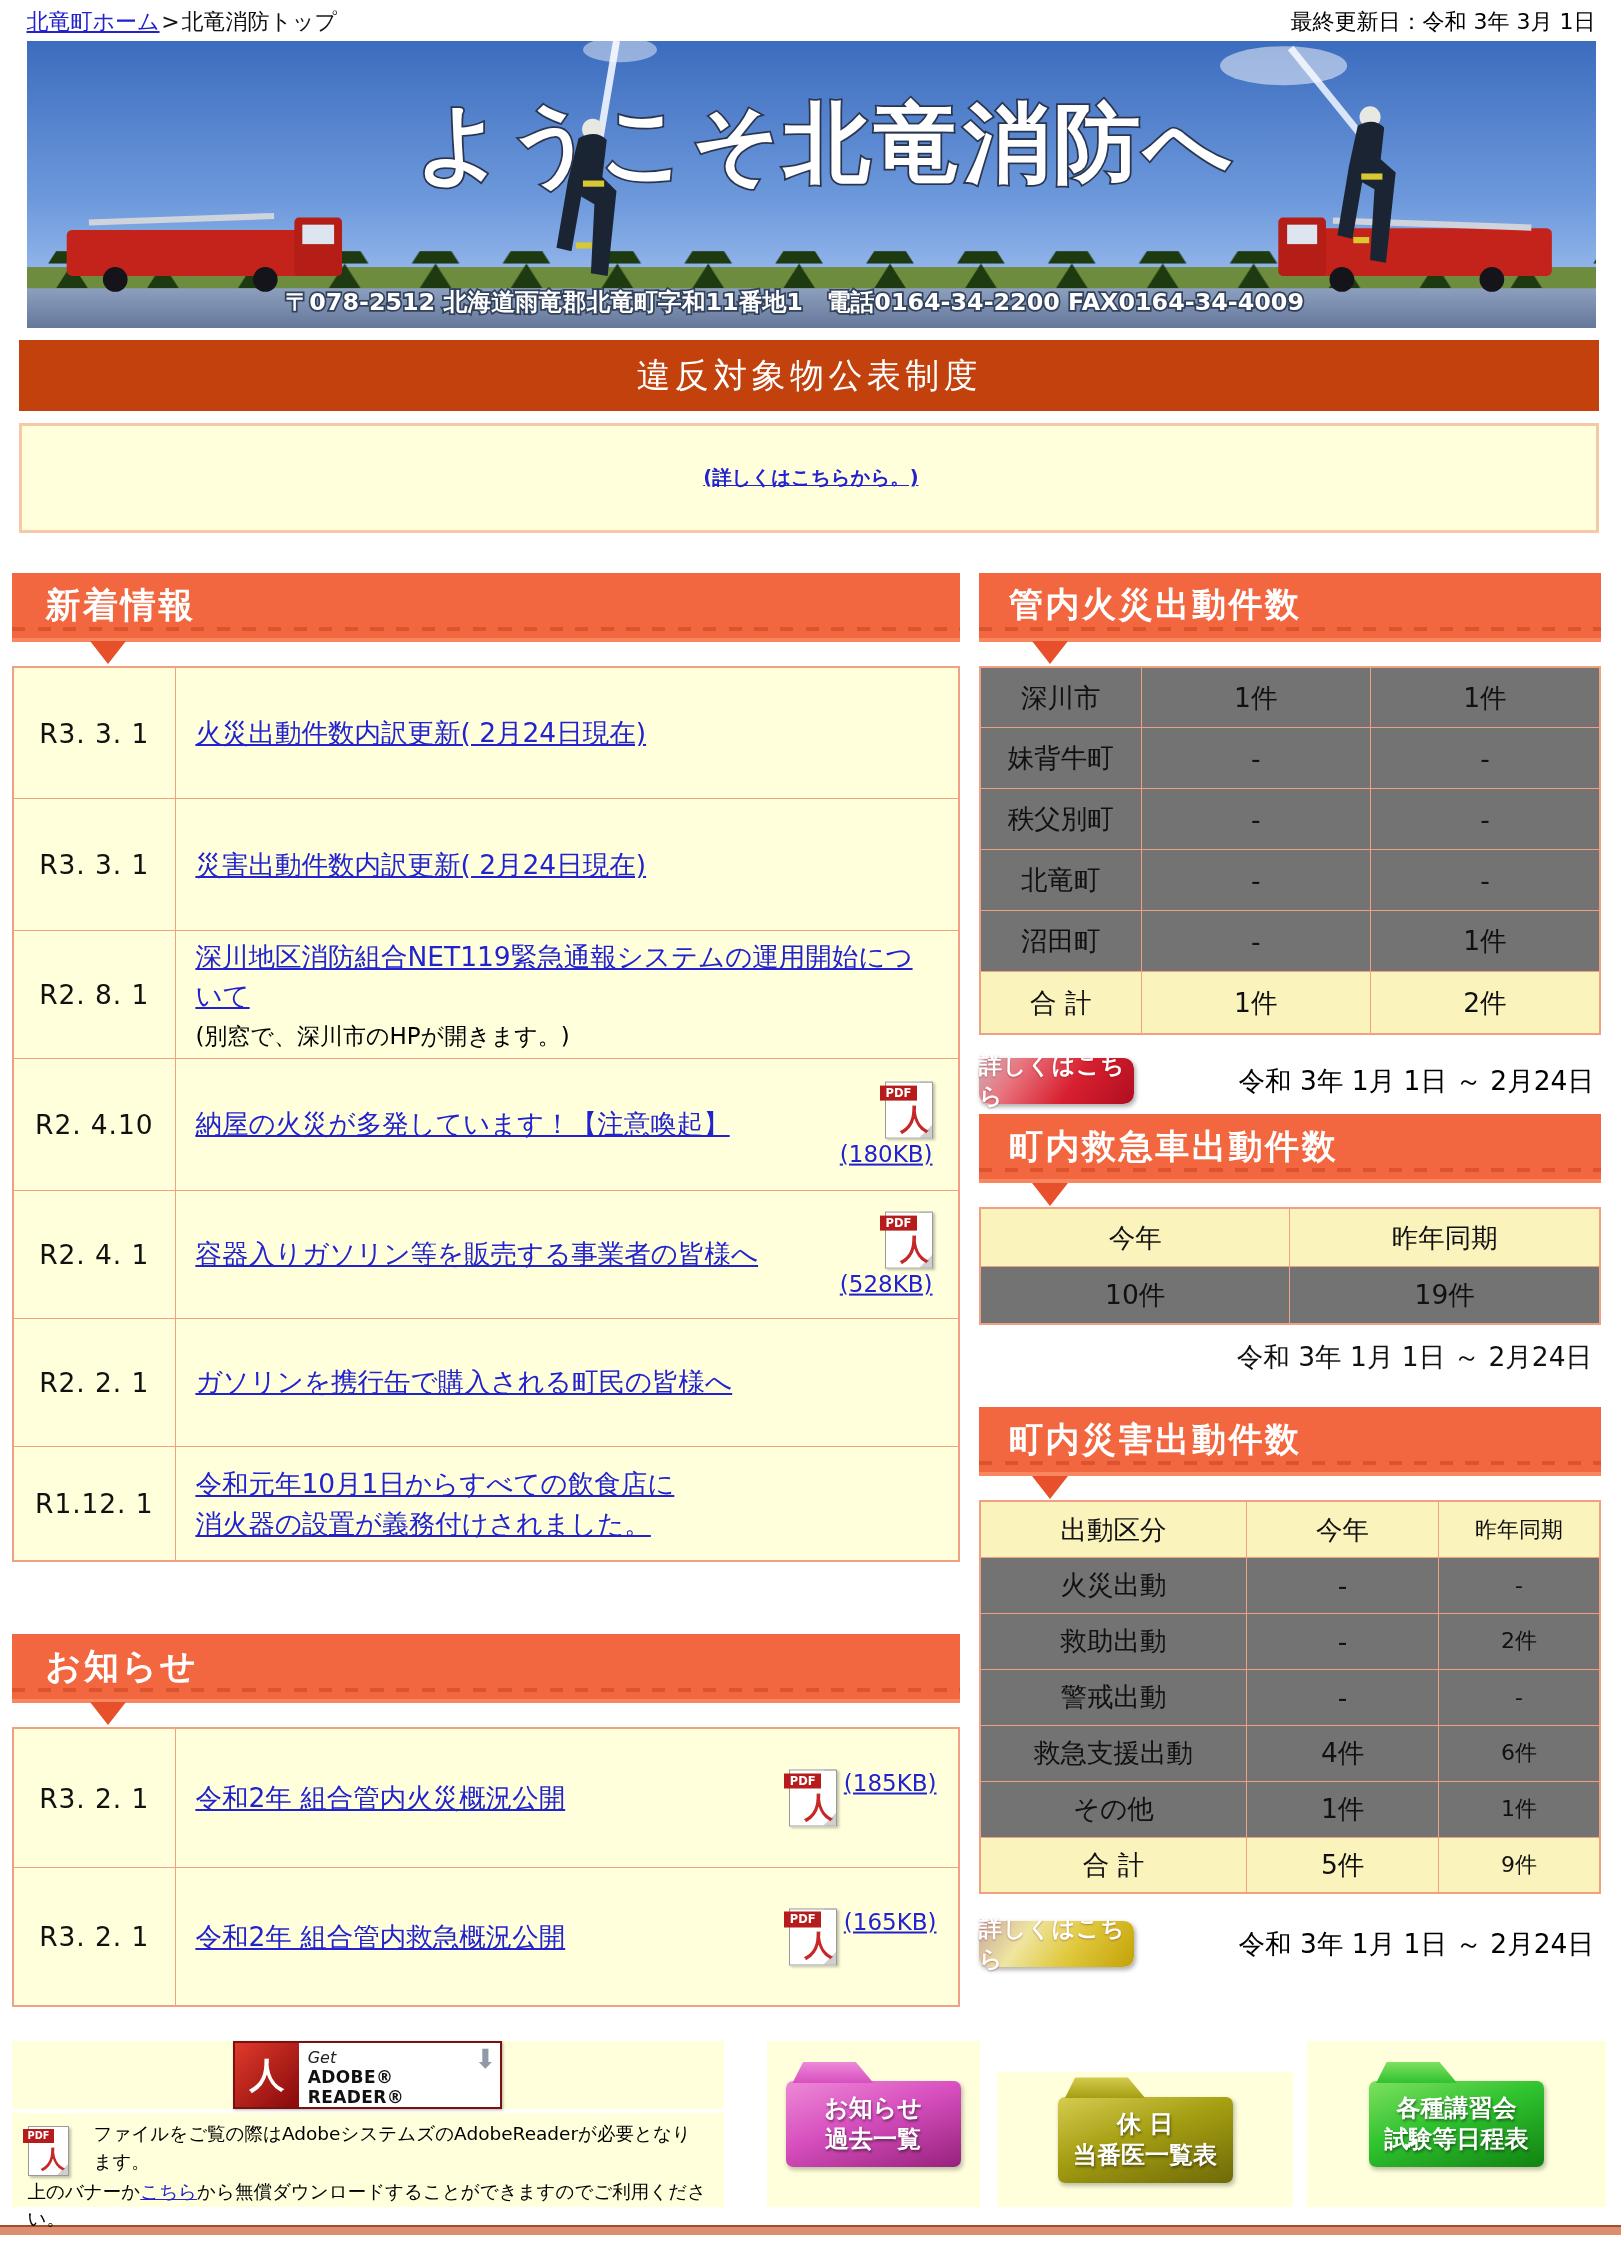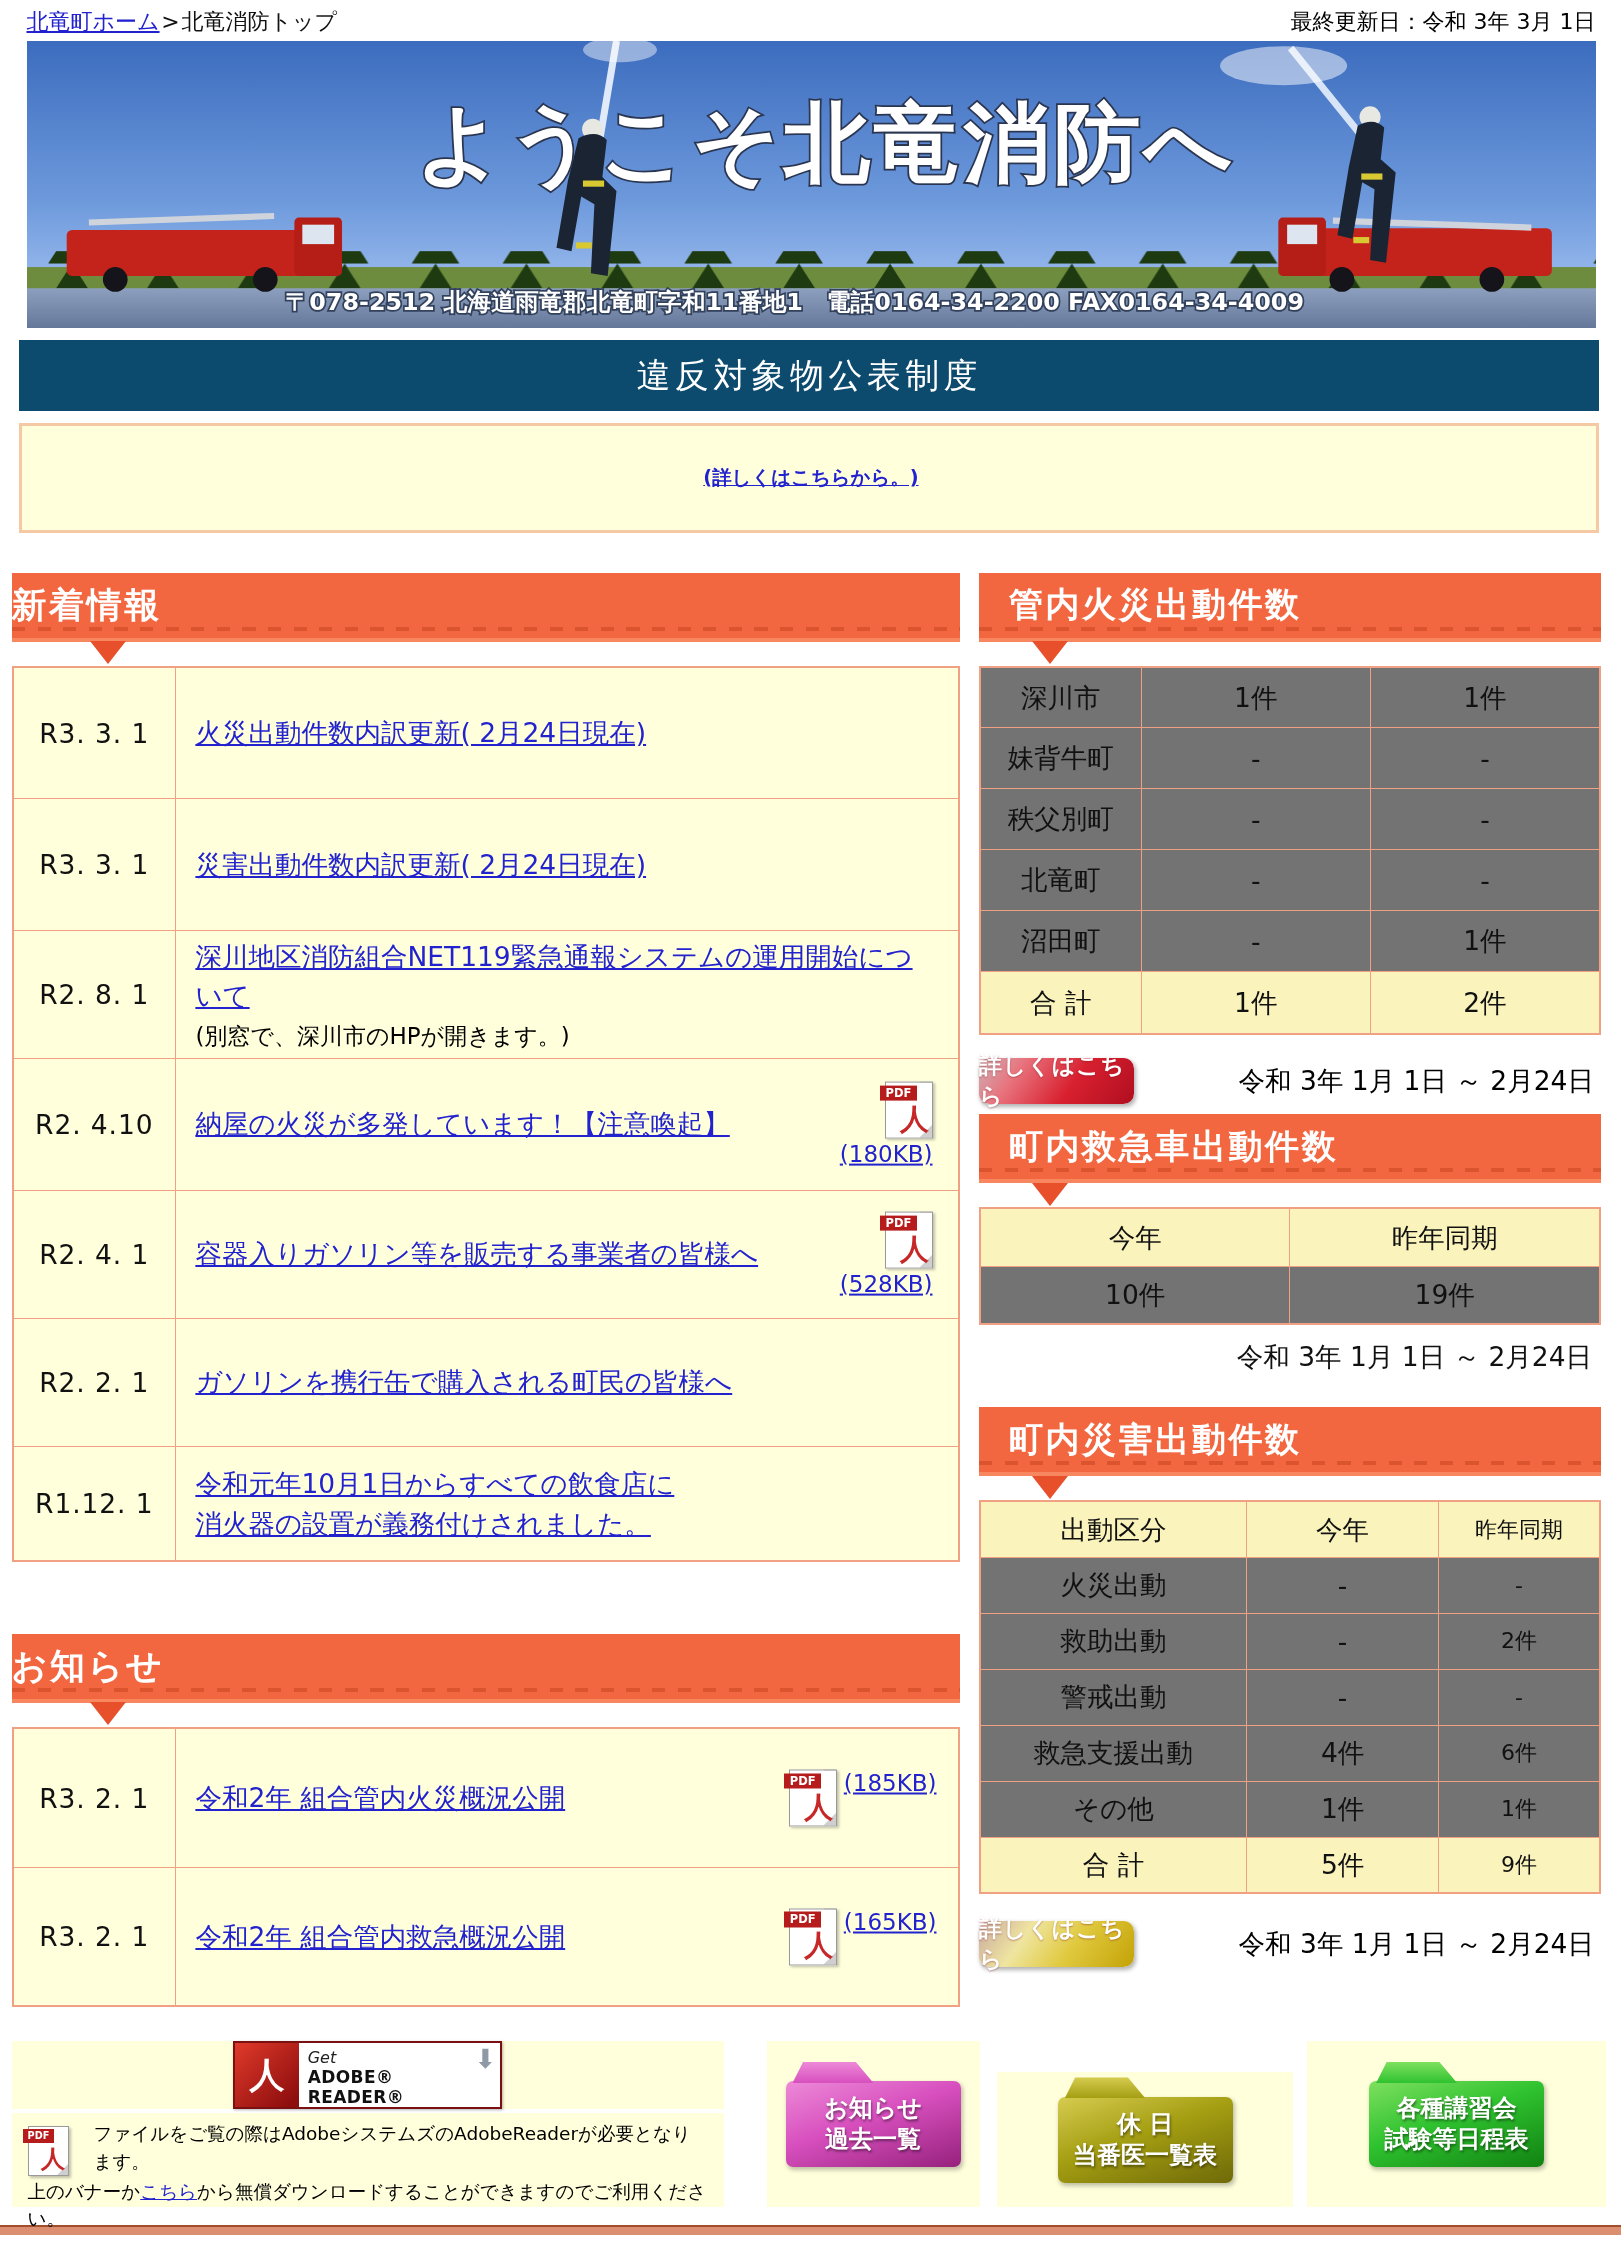--- a/index.html
+++ b/index.html
@@ -10,34 +10,34 @@
   .topbar{display:flex;justify-content:space-between;align-items:flex-start;
           padding:7px 26.5px 0 26.5px;height:34px;font-size:22px;}
   .crumbs{display:flex;align-items:baseline;gap:1.8px;}
   a.link{color:#2222CE;text-decoration:underline;cursor:pointer;}
   .updated{font-size:22px;color:#000;}
 
   
   .banner{margin:0 26.5px;width:1569px;height:287px;display:block;}
 
   
-  .vbar{margin:12.4px 23px 0 19.4px;height:71px;background:#0c4a6e;color:#fff;
+  .vbar{margin:12.4px 23px 0 19.4px;height:71px;background:#c2410c;color:#fff;
         font-size:34px;letter-spacing:4.4px;display:flex;align-items:center;justify-content:center;}
   .vbox{margin:11.5px 23px 0 19.4px;height:104px;background:#FFFFDC;border:3.5px solid #F5C9A4;
         display:flex;align-items:center;justify-content:center;}
   .vbox .big{font-size:35px;font-weight:bold;color:#2222CE;text-decoration:underline;}
   .vbox .small{font-size:19.4px;font-weight:bold;color:#2222CE;text-decoration:underline;margin-left:3.5px;}
 
   
   .cols{display:flex;margin:40px 20px 0 11.5px;gap:19.4px;align-items:flex-start;}
   .col-left{width:948px;}
   .col-right{width:622px;}
 
   .sechead{height:69px;background:#F26740;color:#fff;font-size:35px;font-weight:600;
-           letter-spacing:2.6px;display:flex;align-items:center;
+           letter-spacing:2.6px;display:flex;align-items:center;padding-left:34px;
            position:relative;border-bottom:4.4px solid #F8875F;box-sizing:border-box;}
   .sechead::after{content:"";position:absolute;left:0;right:0;bottom:7px;height:4.4px;
            background:repeating-linear-gradient(90deg,rgba(165,40,5,.30) 0 13.2px,transparent 13.2px 25.6px);}
   .pointer-row{height:24px;position:relative;}
   .pointer{position:absolute;top:-0.9px;width:0;height:0;
            border-left:18.5px solid transparent;border-right:18.5px solid transparent;
            border-top:23px solid #E8502B;}
   .pointer.pl{left:78px;} .pointer.pr{left:53px;}
 
   

